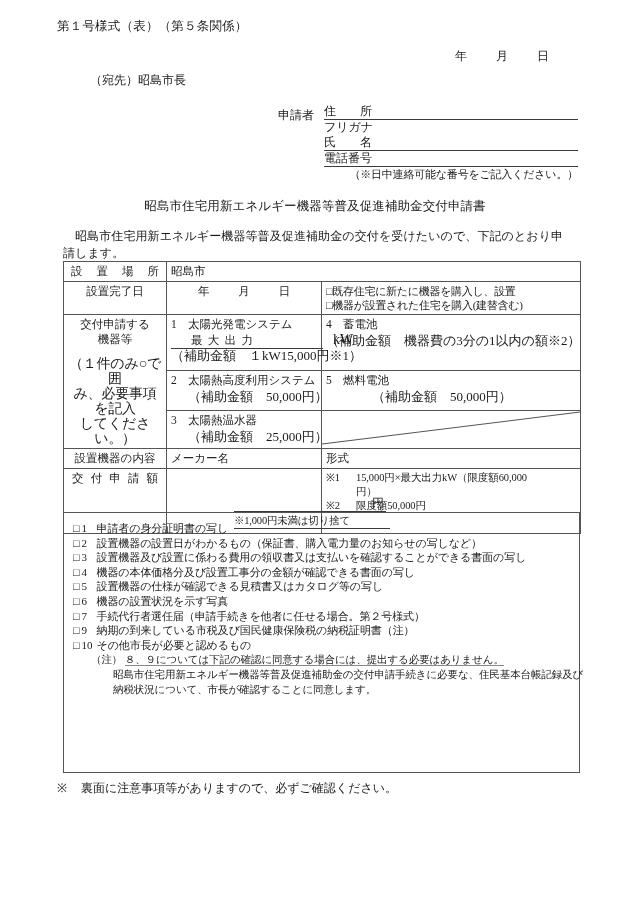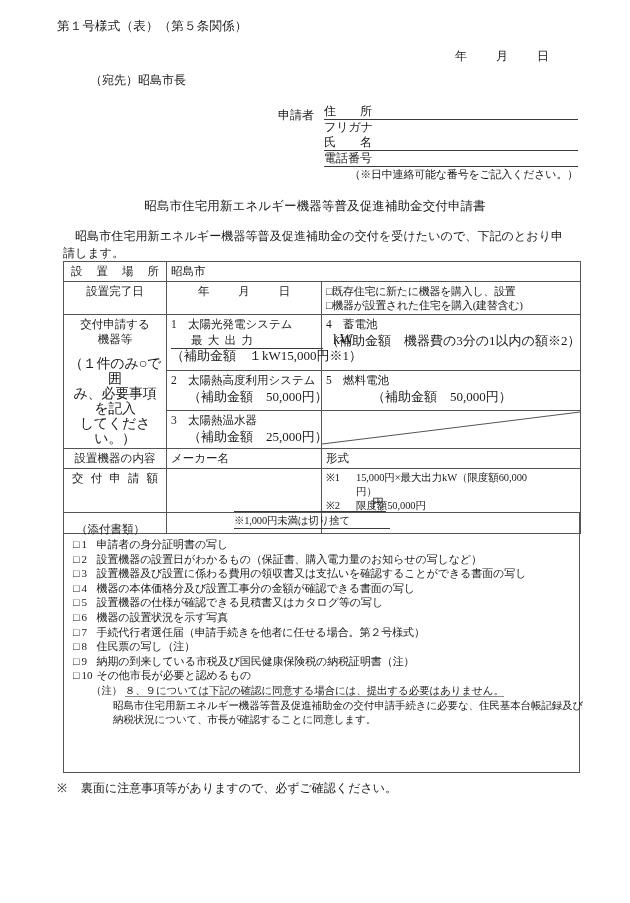--- a/index.html
+++ b/index.html
@@ -466,21 +466,20 @@
           <div class="nrow">
             <span class="nmark">※2</span>
             <span>限度額50,000円</span>
           </div>
         </td>
       </tr>
     </tbody>
   </table>
 
   <div class="attach-box">
-    <div class="attach-title">（添付書類）</div>
 
     <div class="attach-item">
       <span class="box">□</span><span class="idx">1</span><span>申請者の身分証明書の写し</span>
     </div>
     <div class="attach-item">
       <span class="box">□</span><span class="idx">2</span><span>設置機器の設置日がわかるもの（保証書、購入電力量のお知らせの写しなど）</span>
     </div>
     <div class="attach-item">
       <span class="box">□</span><span class="idx">3</span><span>設置機器及び設置に係わる費用の領収書又は支払いを確認することができる書面の写し</span>
     </div>
@@ -488,23 +487,20 @@
       <span class="box">□</span><span class="idx">4</span><span>機器の本体価格分及び設置工事分の金額が確認できる書面の写し</span>
     </div>
     <div class="attach-item">
       <span class="box">□</span><span class="idx">5</span><span>設置機器の仕様が確認できる見積書又はカタログ等の写し</span>
     </div>
     <div class="attach-item">
       <span class="box">□</span><span class="idx">6</span><span>機器の設置状況を示す写真</span>
     </div>
     <div class="attach-item">
       <span class="box">□</span><span class="idx">7</span><span>手続代行者選任届（申請手続きを他者に任せる場合。第２号様式）</span>
-    </div>
-    <div class="attach-item">
-      <span class="box">□</span><span class="idx">8</span><span>住民票の写し（注）</span>
     </div>
     <div class="attach-item">
       <span class="box">□</span><span class="idx">9</span><span>納期の到来している市税及び国民健康保険税の納税証明書（注）</span>
     </div>
     <div class="attach-item">
       <span class="box">□</span><span class="idx wide">10</span><span>その他市長が必要と認めるもの</span>
     </div>
 
     <div class="note-block">
       <div class="nhead">

